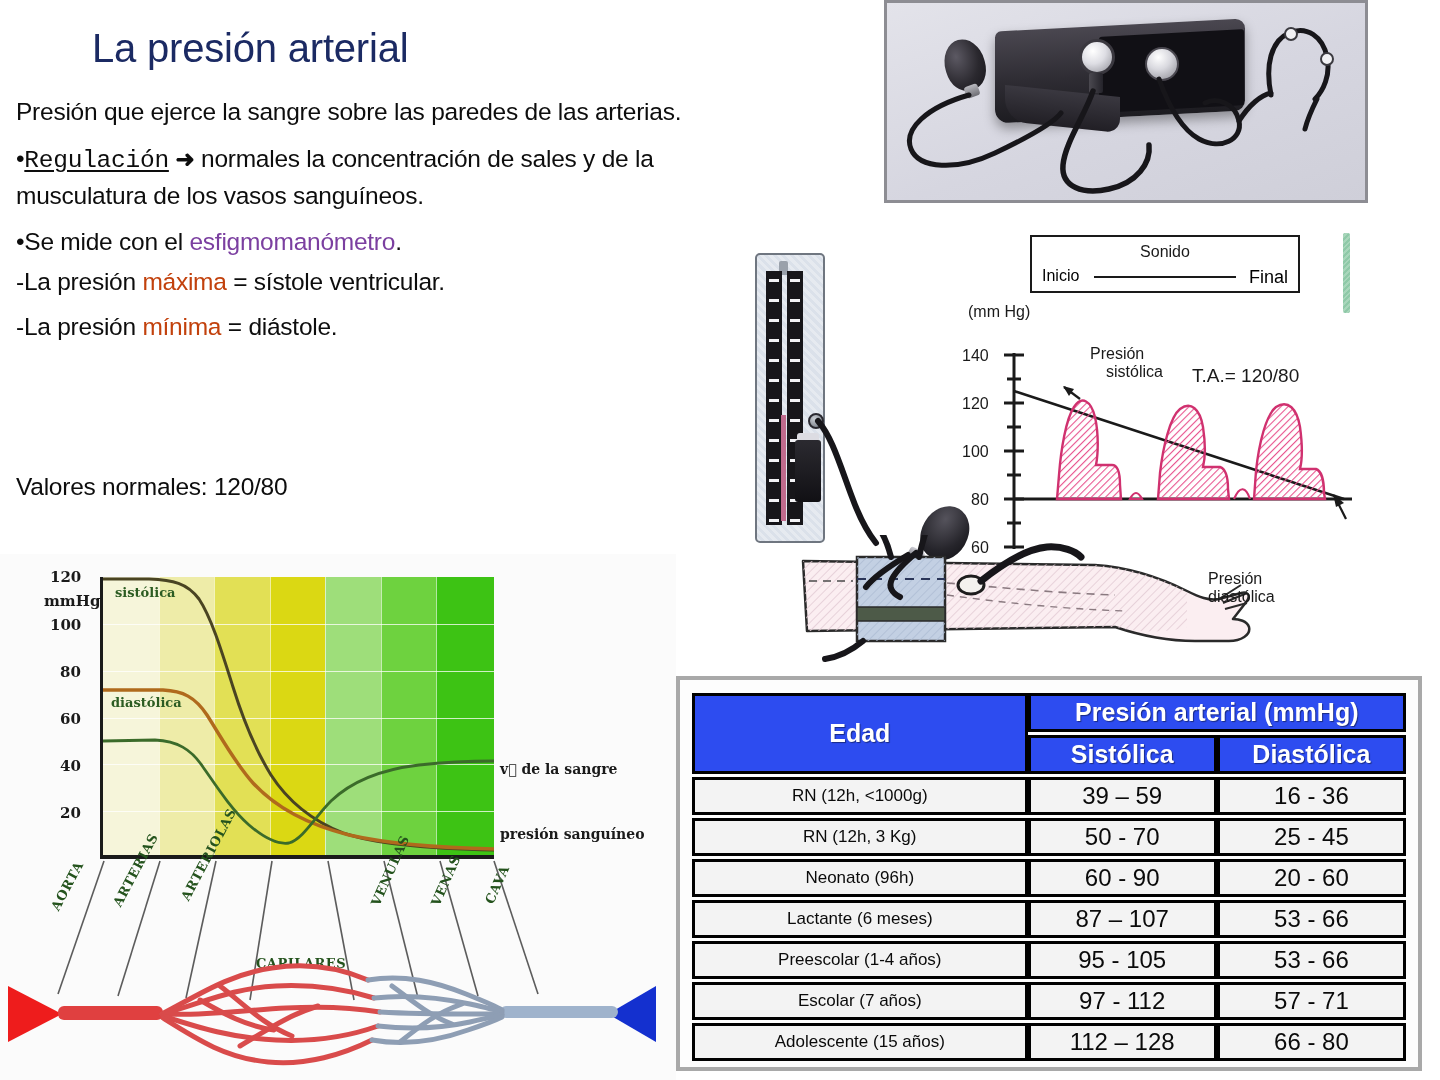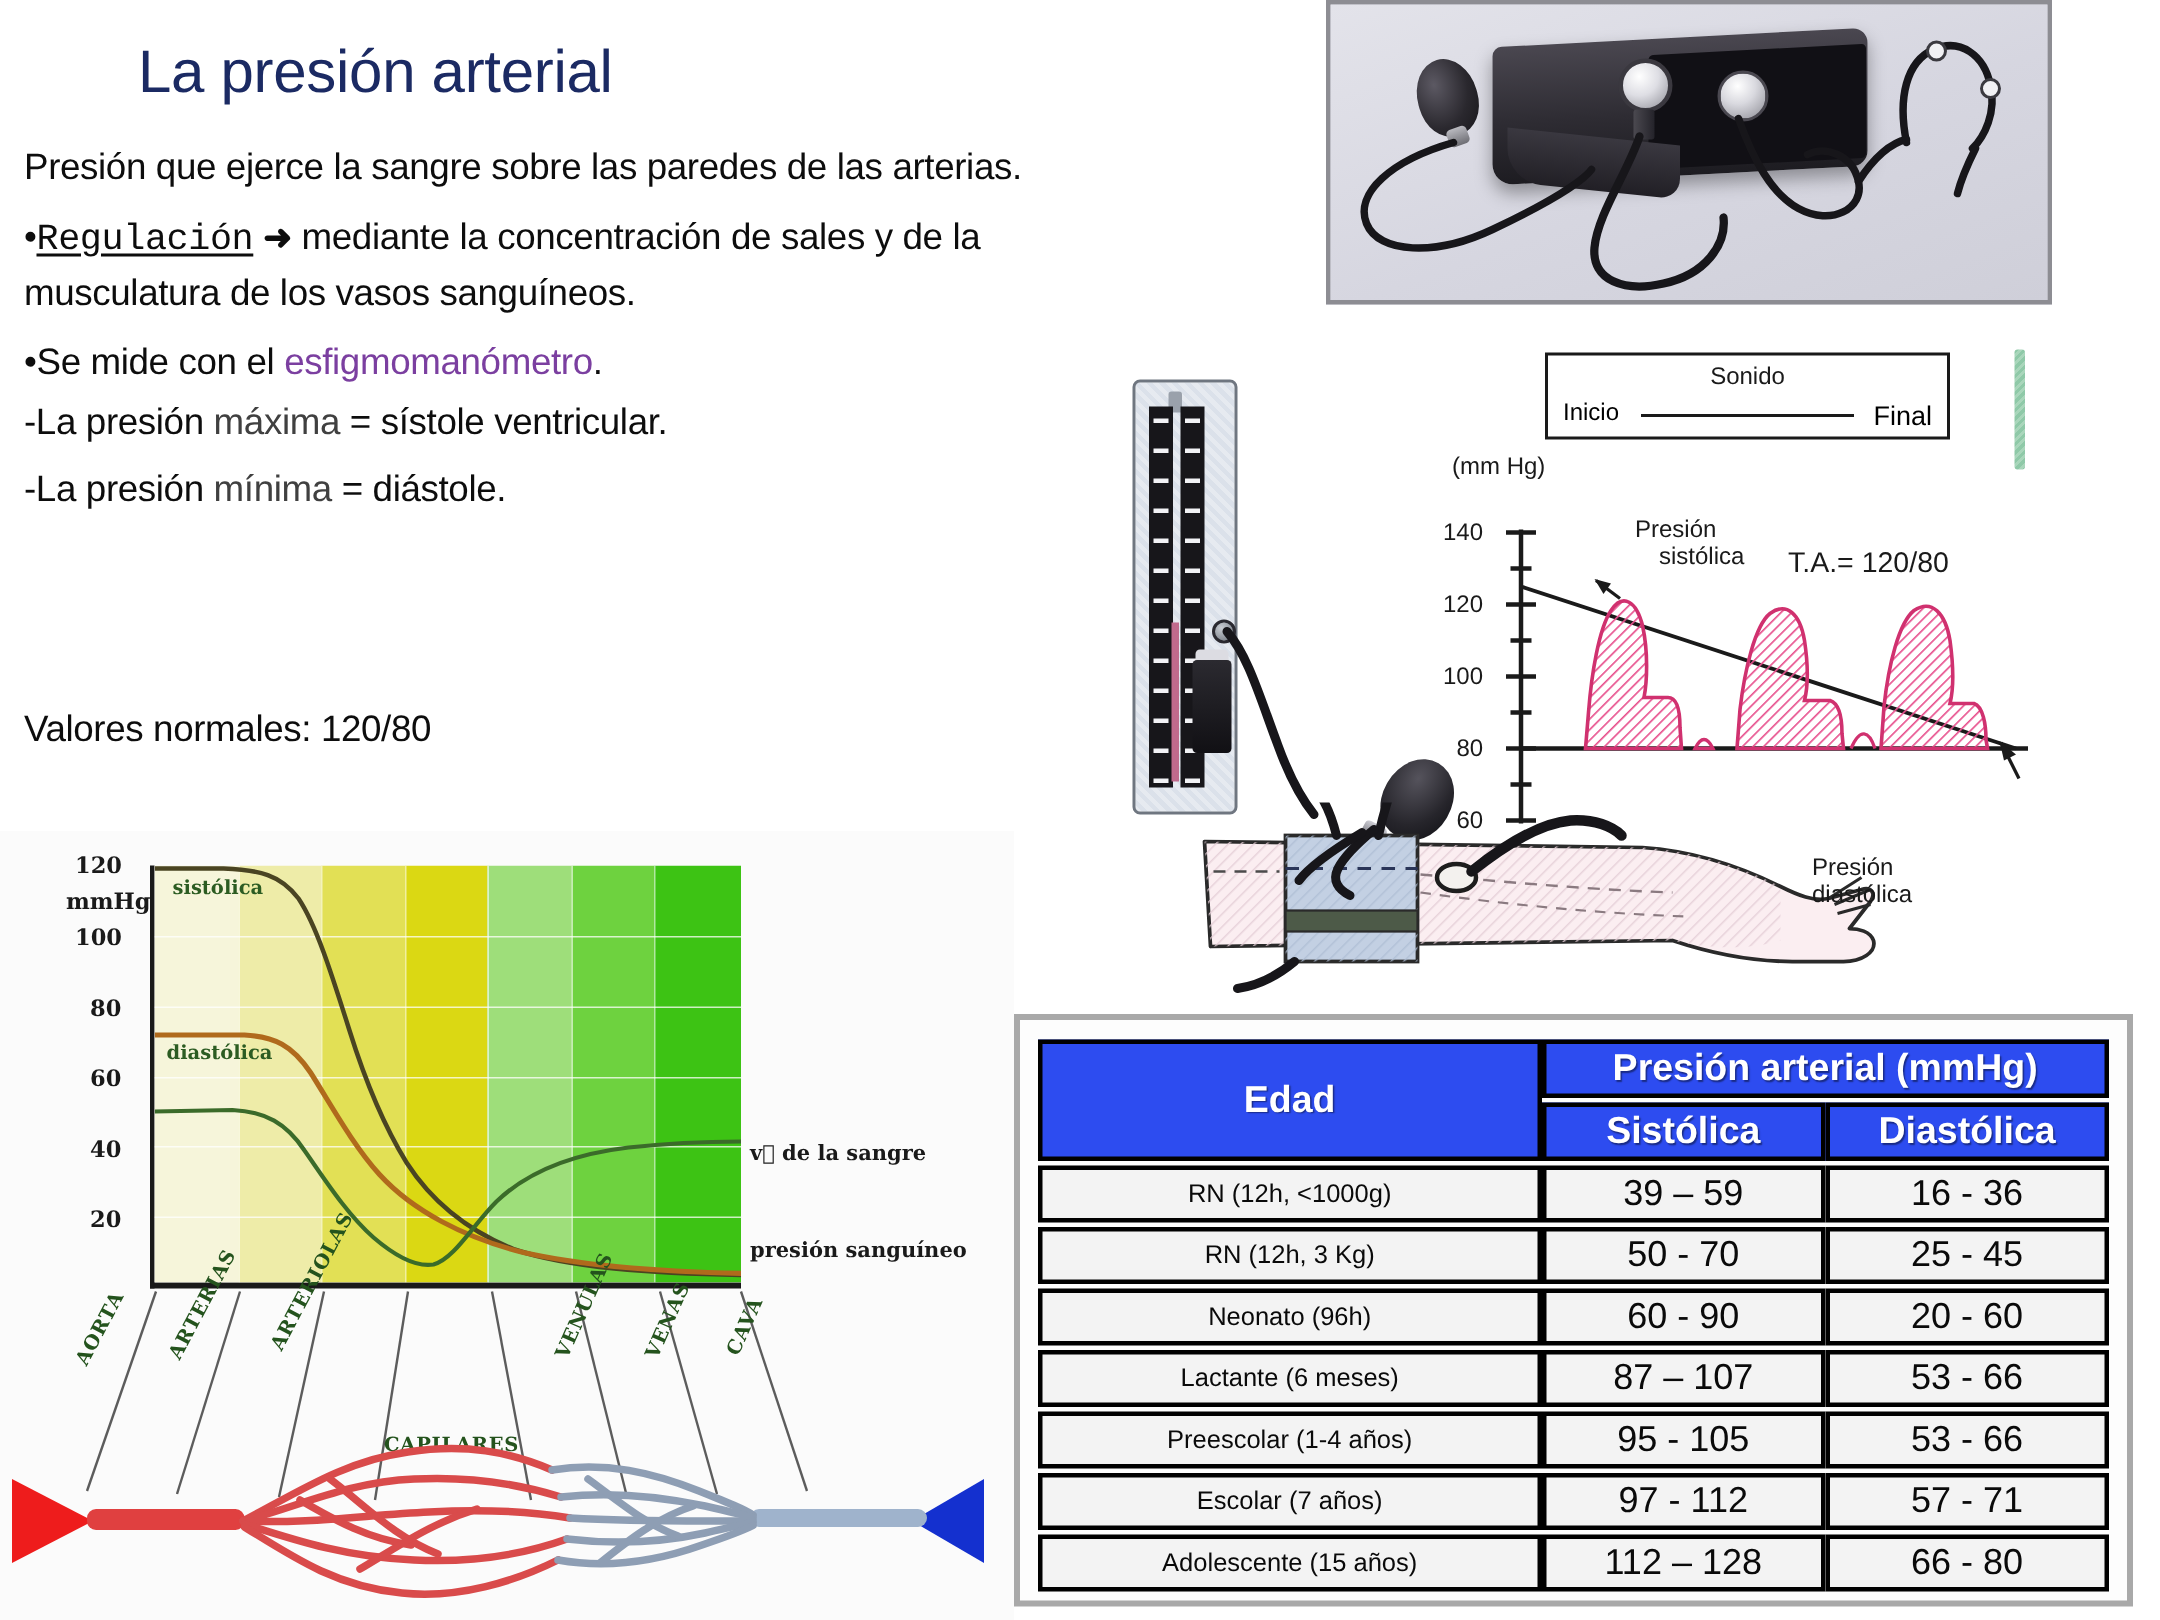--- a/index.html
+++ b/index.html
@@ -27,21 +27,21 @@
   }
   .body-line {
     position: absolute;
     left: 16px;
     font-size: 24.5px;
     color: #0d0d0d;
     white-space: nowrap;
     letter-spacing: -0.25px;
   }
   .accent-purple { color: #7b3fa0; }
-  .accent-blue   { color: #404040; }
+  .accent-blue   { color: #c2410c; }
   .u { text-decoration: underline; text-underline-offset: 3px; font-family: Liberation Mono, monospace; }
   .ital { font-style: italic; }
   .arrow { font-weight: bold; font-size: 23px; }
 
   
   #photo-frame {
     position: absolute;
     left: 884px; top: 0px;
     width: 484px; height: 203px;
     background: #dcdce6;
@@ -339,21 +339,21 @@
 
   <h1 id="page-title">La presión arterial</h1>
 
   <div class="body-line" style="top:98px">
     <span>Presión que ejerce la sangre sobre las paredes de las arterias.</span>
   </div>
 
   <div class="body-line" style="top:145px">
     <span>•</span><span class="u">Regulación</span>
     <span class="arrow">➜</span>
-    <span>mediante la concentración de sales y de la</span>
+    <span>normales la concentración de sales y de la</span>
   </div>
 
   <div class="body-line" style="top:182px">
     <span>musculatura de los vasos sanguíneos.</span>
   </div>
 
   <div class="body-line" style="top:228px">
     <span>•</span><span>Se mide con el </span><span class="accent-purple">esfigmomanómetro</span><span>.</span>
   </div>
 

